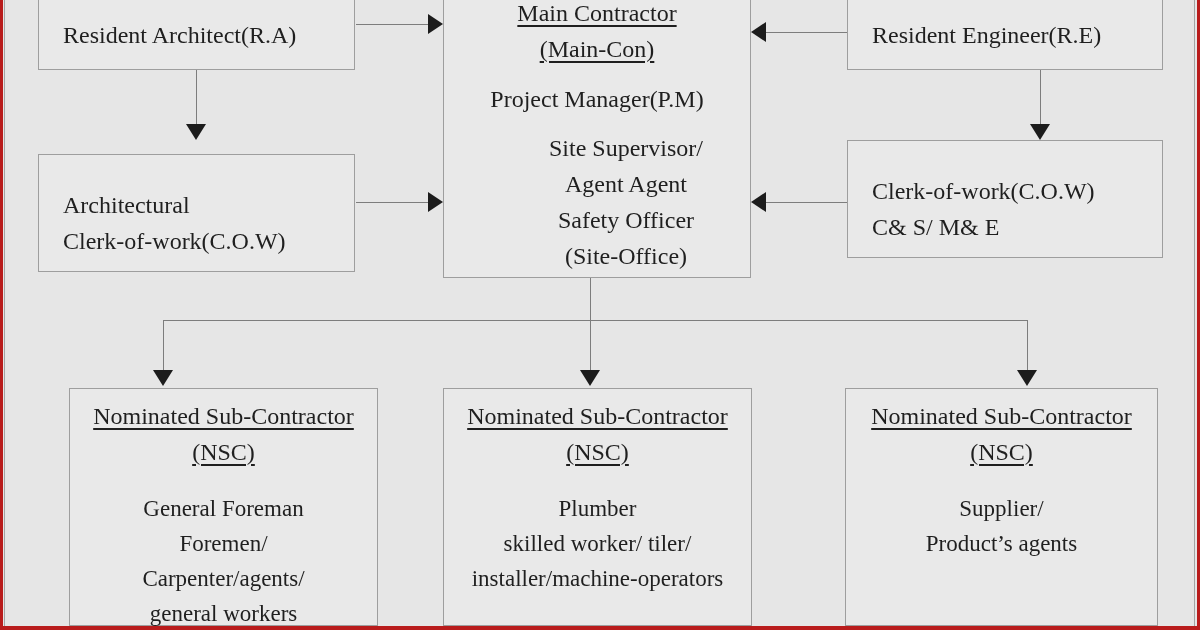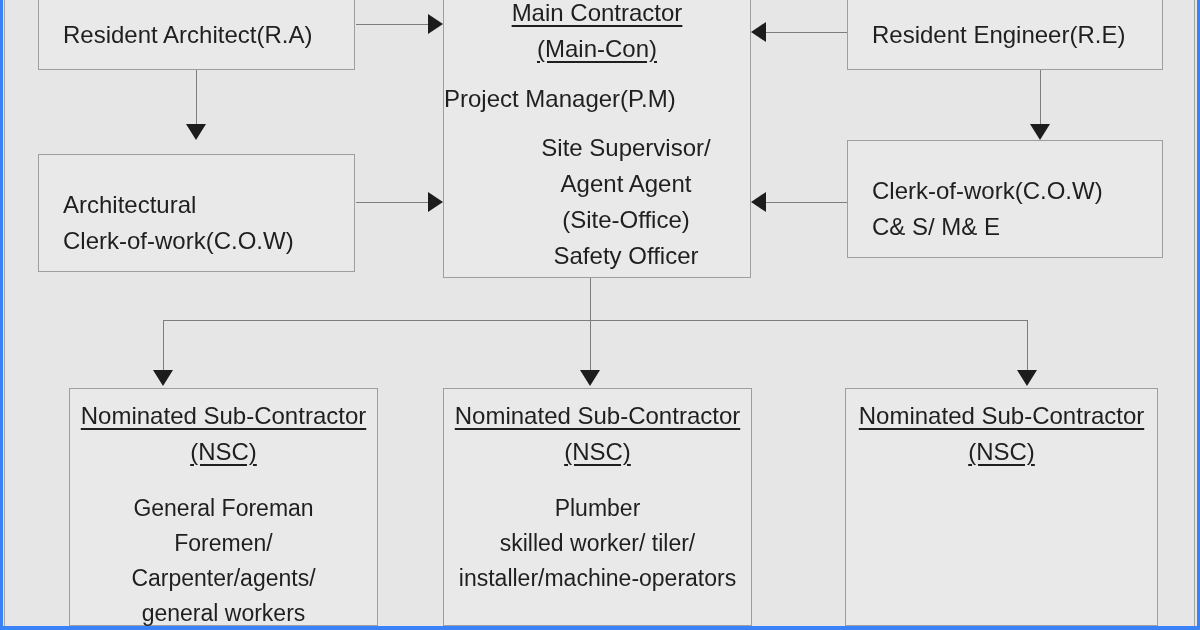--- a/index.html
+++ b/index.html
@@ -1,19 +1,19 @@
 <!DOCTYPE html>
 <html><head>
 <meta charset="utf-8">
 <style>
   html,body{margin:0;padding:0;background:#ffffff;}
   .page{
     position:relative;width:1200px;height:630px;overflow:hidden;
-    background:#3b82f6;
-    font-family:Liberation Sans, sans-serif;
+    background:#b91c1c;
+    font-family:Liberation Serif, serif;
     color:#1f1f1f;
   }
   .slide{position:absolute;left:3px;top:0;width:1194px;height:626px;background:#e6e6e6;}
   .frame-line{position:absolute;top:0;width:1px;height:626px;background:#a3a3a3;}
   .frame-line.left{left:4px;}
   .frame-line.right{left:1194px;}
 
   .box{
     position:absolute;box-sizing:border-box;
     background:#e9e9e9;border:1px solid #9e9e9e;
@@ -21,21 +21,21 @@
   }
   .u{text-decoration:underline;text-decoration-thickness:2px;text-underline-offset:4px;}
 
   
   .box.resident-architect{left:38px;top:-12px;width:317px;height:82px;padding:12px 0 0 24px;display:flex;align-items:center;}
   .box.resident-engineer{left:847px;top:-12px;width:316px;height:82px;padding:12px 0 0 24px;display:flex;align-items:center;}
 
   
   .box.main-contractor{left:443px;top:-32px;width:308px;height:310px;}
   .mc-head{margin-top:26px;text-align:center;}
-  .mc-pm{margin-top:14px;}
+  .mc-pm{margin-top:14px;text-align:center;}
   .mc-site{margin-top:13px;padding-left:58px;text-align:center;}
 
   
   .box.arch-cow{left:38px;top:140px;width:317px;height:118px;padding:32px 0 0 24px;margin-top:14px;}
   .box.cow-cs{left:847px;top:140px;width:316px;height:118px;padding:32px 0 0 24px;}
 
   
   .box.nsc{top:388px;height:238px;text-align:center;}
   .box.nsc-left{left:69px;width:309px;}
   .box.nsc-center{left:443px;width:309px;}
@@ -68,22 +68,22 @@
 
   <div class="box main-contractor">
     <div class="mc-head">
       <div class="u">Main Contractor</div>
       <div class="u">(Main-Con)</div>
     </div>
     <div class="mc-pm">Project Manager(P.M)</div>
     <div class="mc-site">
       <div>Site Supervisor/</div>
       <div>Agent Agent</div>
+      <div>Safety Officer</div>
       <div>(Site-Office)</div>
-      <div>Safety Officer</div>
     </div>
   </div>
 
   <div class="box resident-engineer">
     <span>Resident Engineer(R.E)</span>
   </div>
 
   <div class="box arch-cow">
     <div>Architectural</div>
     <div>Clerk-of-work(C.O.W)</div>
@@ -117,20 +117,24 @@
       <div>skilled worker/ tiler/</div>
       <div>installer/machine-operators</div>
     </div>
   </div>
 
   <div class="box nsc nsc-right">
     <div class="nsc-title">
       <div class="u">Nominated Sub-Contractor</div>
       <div class="u">(NSC)</div>
     </div>
+    <div class="nsc-members">
+      <div>Supplier/</div>
+      <div>Product’s agents</div>
+    </div>
   </div>
 
   <div class="cline shaft-v" style="left:196px;top:70px;height:54px;"></div>
   <div class="head head-down" style="left:186px;top:124px;"></div>
 
   <div class="cline shaft-h" style="left:356px;top:24px;width:72px;"></div>
   <div class="head head-right" style="left:428px;top:14px;"></div>
 
   <div class="cline shaft-h" style="left:766px;top:32px;width:81px;"></div>
   <div class="head head-left" style="left:751px;top:22px;"></div>

